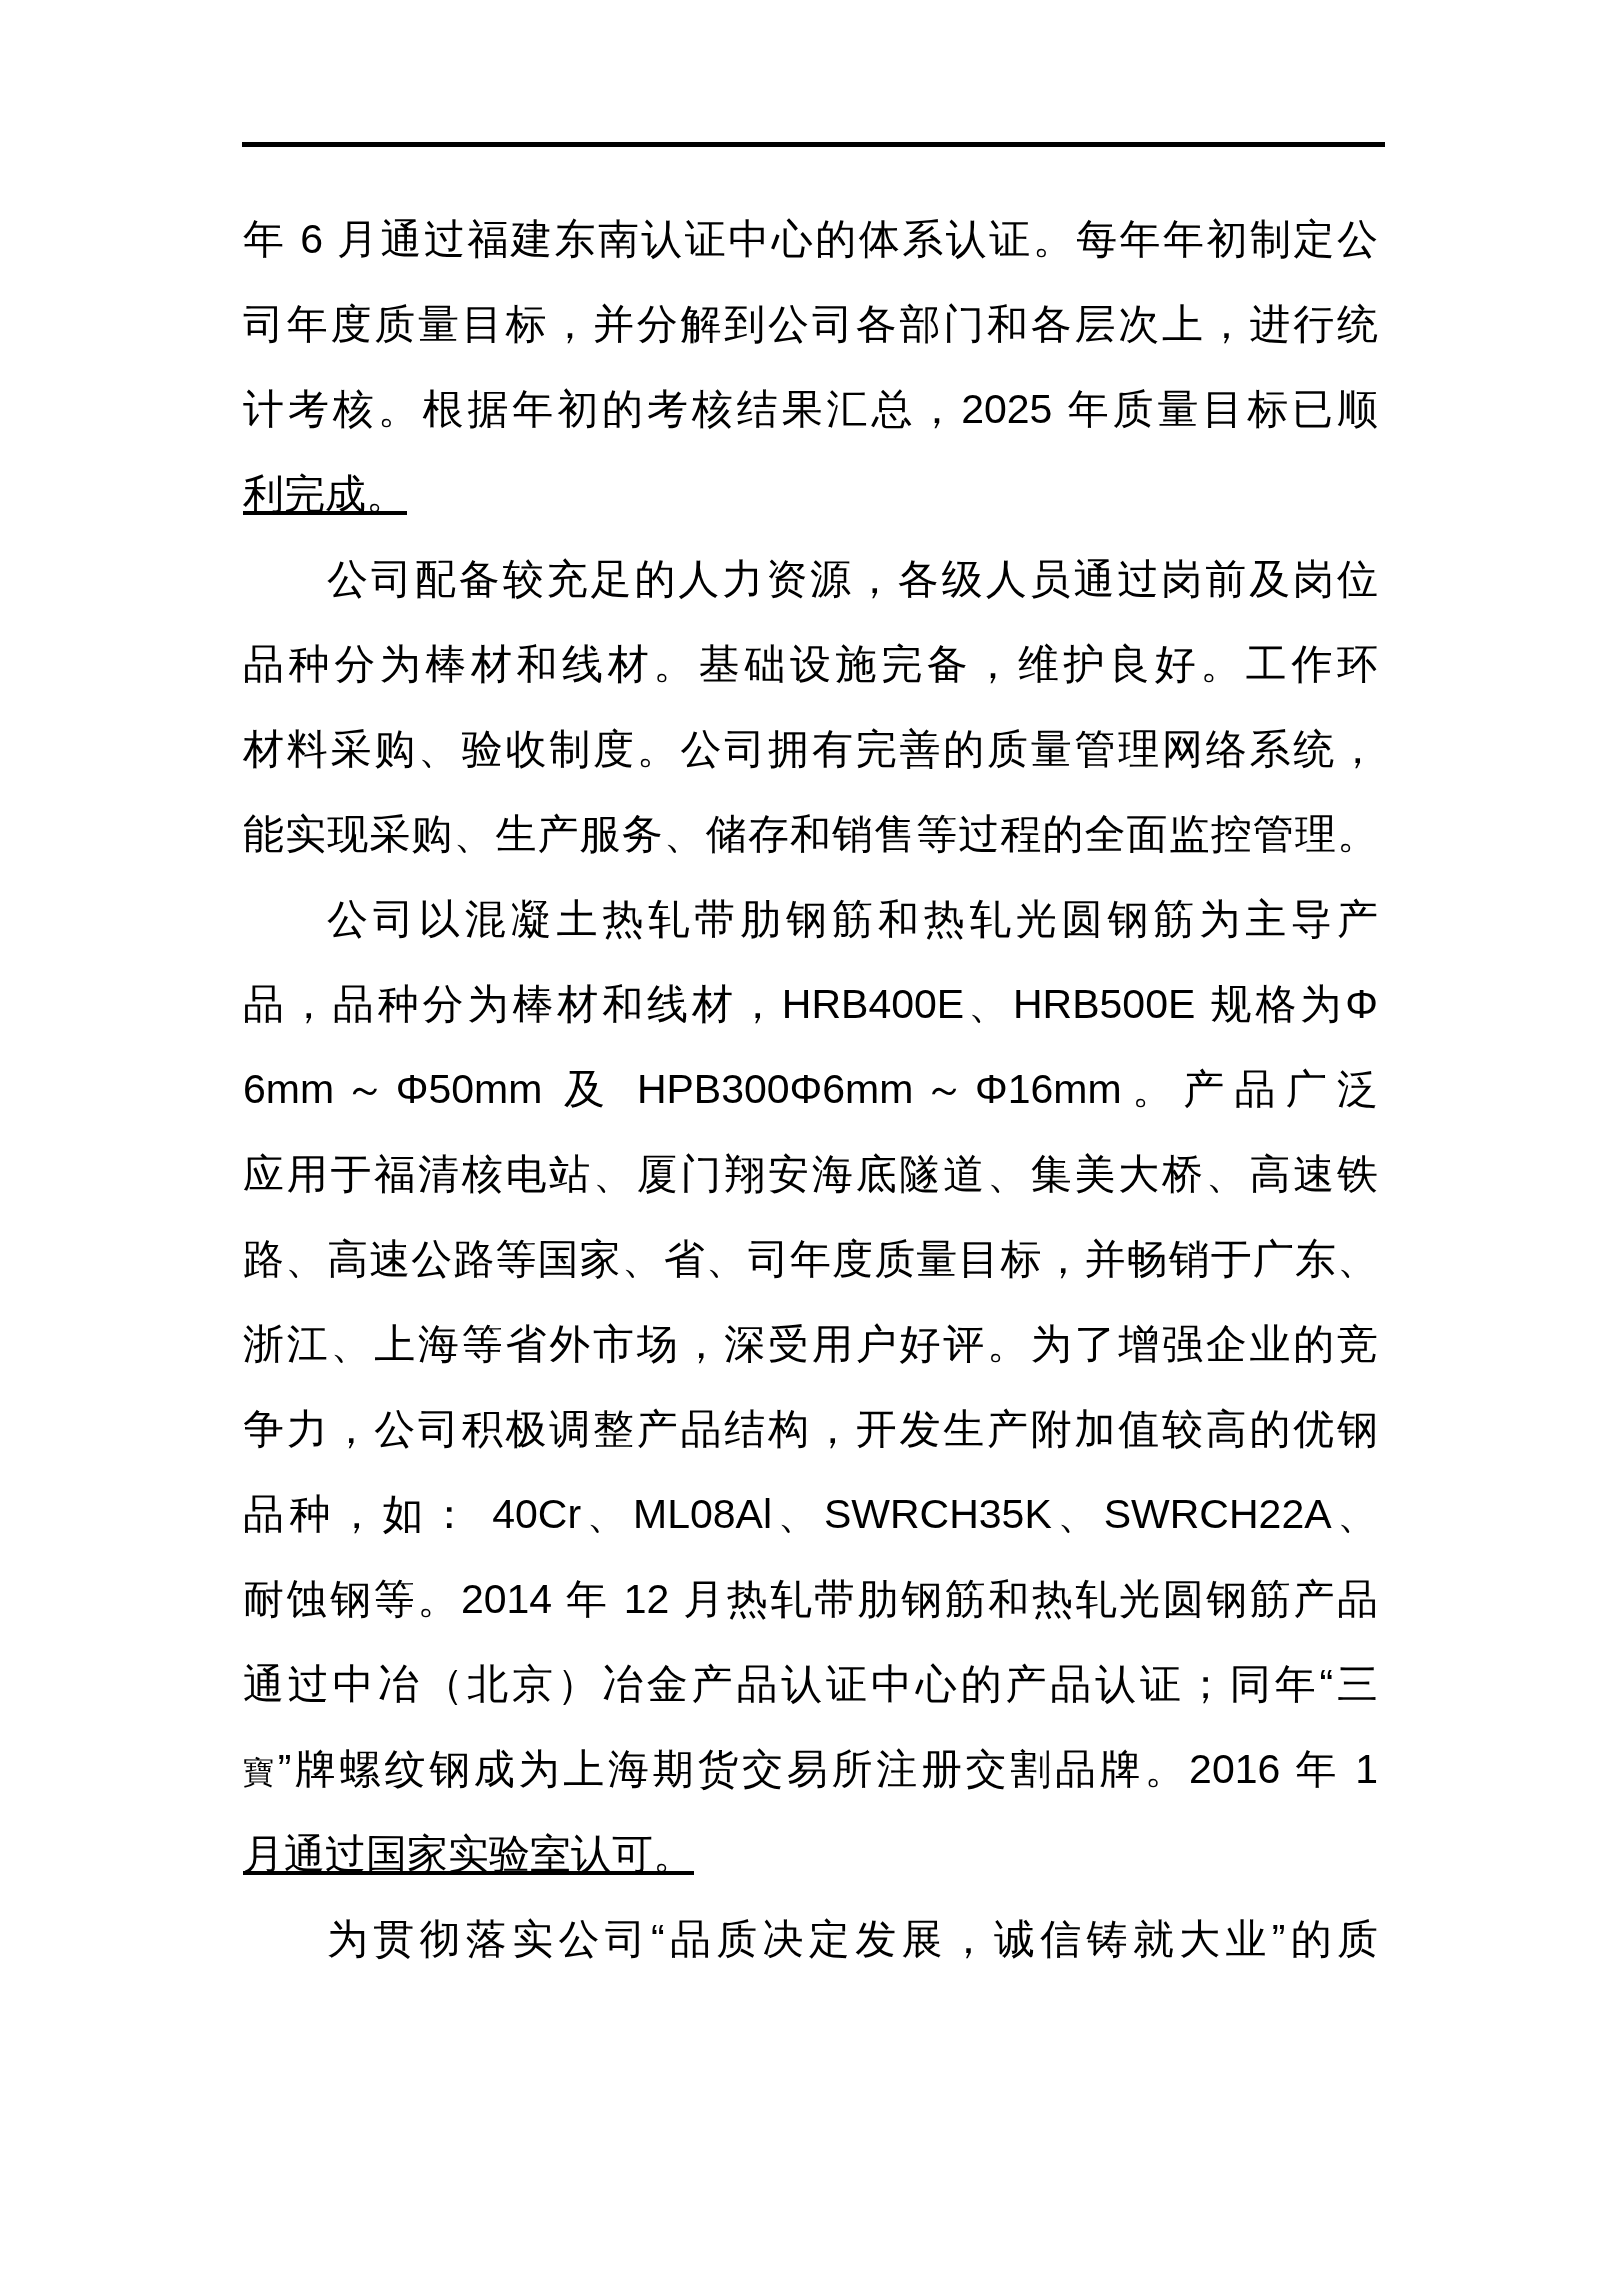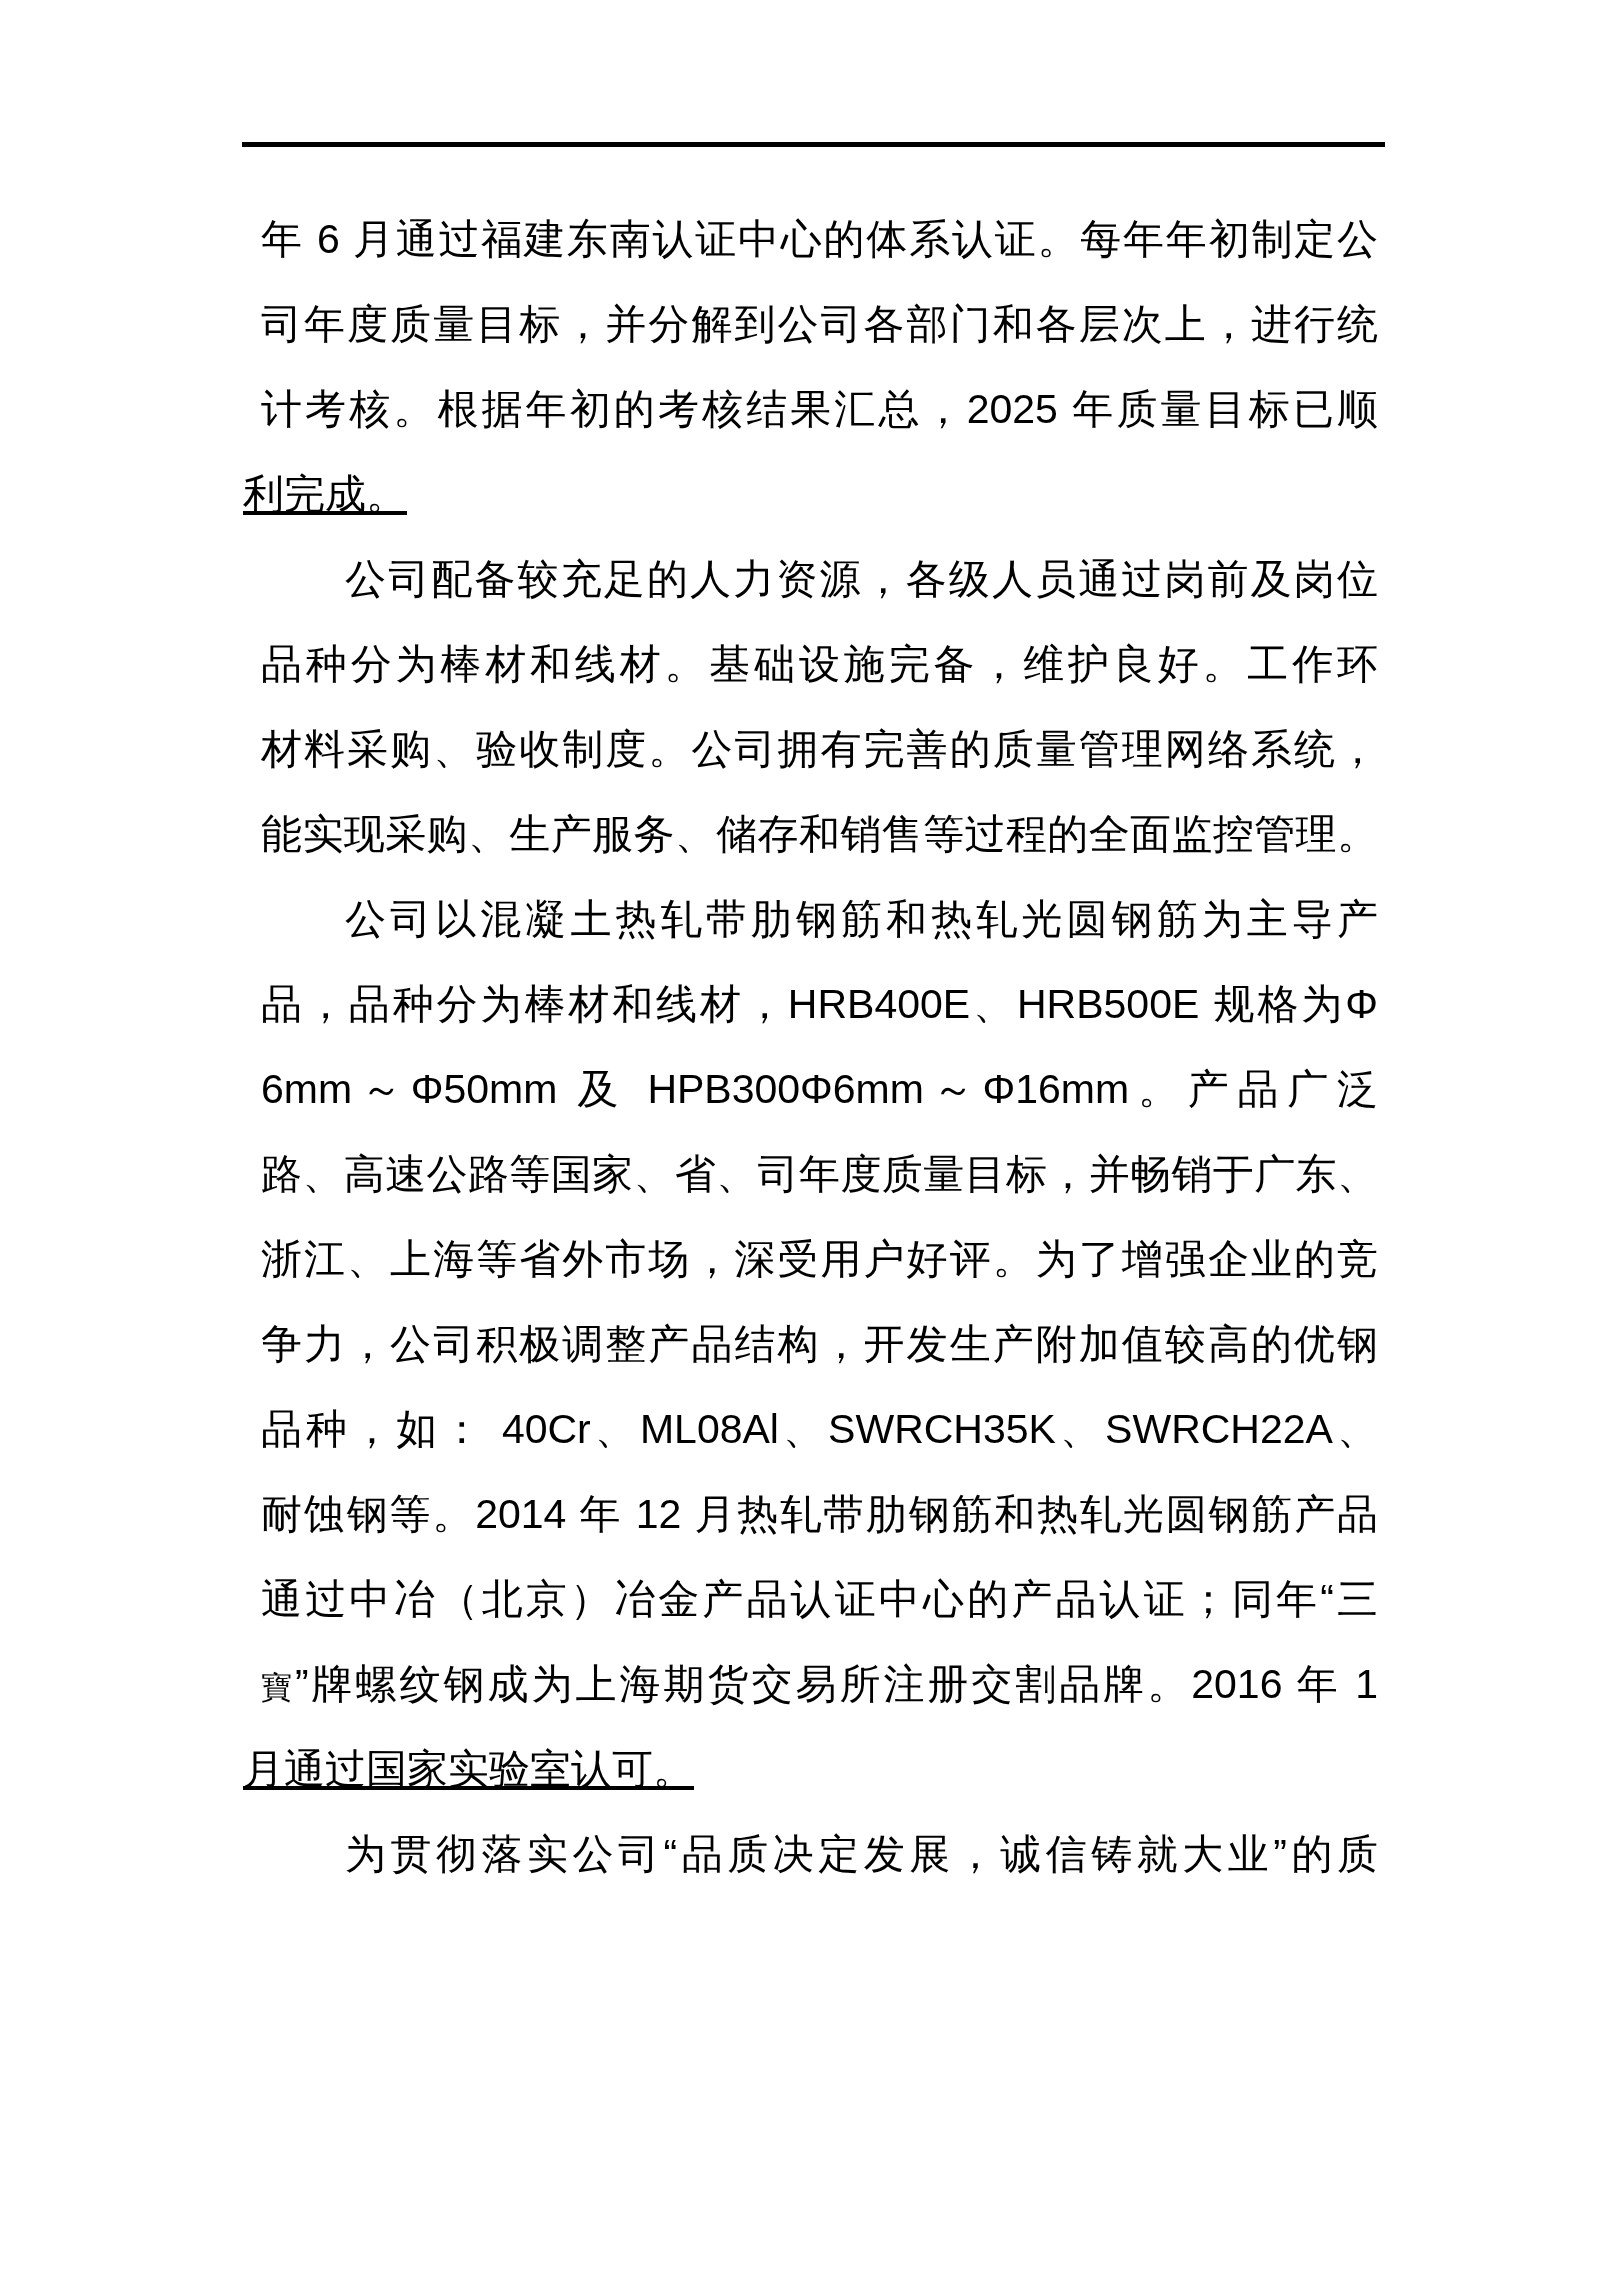--- a/index.html
+++ b/index.html
@@ -34,21 +34,20 @@
     height: 85px;
     line-height: 85px;
     font-size: 41px;
     white-space: nowrap;
     letter-spacing: 0;
     text-justify: inter-character;
   }
   .line.j {
     text-align: justify;
     text-align-last: justify;
-    margin-left: 18px;
   }
   .line.lft {
     text-align: center;
     text-align-last: left;
     text-decoration: underline;
   }
   .line.ind {
     text-indent: 84px;
   }
   .small-glyph {
@@ -67,20 +66,21 @@
     <div class="line j">司年度质量目标，并分解到公司各部门和各层次上，进行统</div>
     <div class="line j">计考核。根据年初的考核结果汇总，2025 年质量目标已顺</div>
     <div class="line lft">利完成。</div>
     <div class="line j ind">公司配备较充足的人力资源，各级人员通过岗前及岗位</div>
     <div class="line j">品种分为棒材和线材。基础设施完备，维护良好。工作环</div>
     <div class="line j">材料采购、验收制度。公司拥有完善的质量管理网络系统，</div>
     <div class="line j">能实现采购、生产服务、储存和销售等过程的全面监控管理。</div>
     <div class="line j ind">公司以混凝土热轧带肋钢筋和热轧光圆钢筋为主导产</div>
     <div class="line j">品，品种分为棒材和线材，HRB400E、HRB500E 规格为Φ</div>
     <div class="line j">6mm～Φ50mm 及 HPB300Φ6mm～Φ16mm。产品广泛</div>
+    <div class="line j">应用于福清核电站、厦门翔安海底隧道、集美大桥、高速铁</div>
     <div class="line j">路、高速公路等国家、省、司年度质量目标，并畅销于广东、</div>
     <div class="line j">浙江、上海等省外市场，深受用户好评。为了增强企业的竞</div>
     <div class="line j">争力，公司积极调整产品结构，开发生产附加值较高的优钢</div>
     <div class="line j">品种，如： 40Cr、ML08Al、SWRCH35K、SWRCH22A、</div>
     <div class="line j">耐蚀钢等。2014 年 12 月热轧带肋钢筋和热轧光圆钢筋产品</div>
     <div class="line j">通过中冶（北京）冶金产品认证中心的产品认证；同年“三</div>
     <div class="line j">
       <span class="small-glyph">寶</span><span>”牌螺纹钢成为上海期货交易所注册交割品牌。2016 年 1</span>
     </div>
     <div class="line lft">月通过国家实验室认可。</div>

